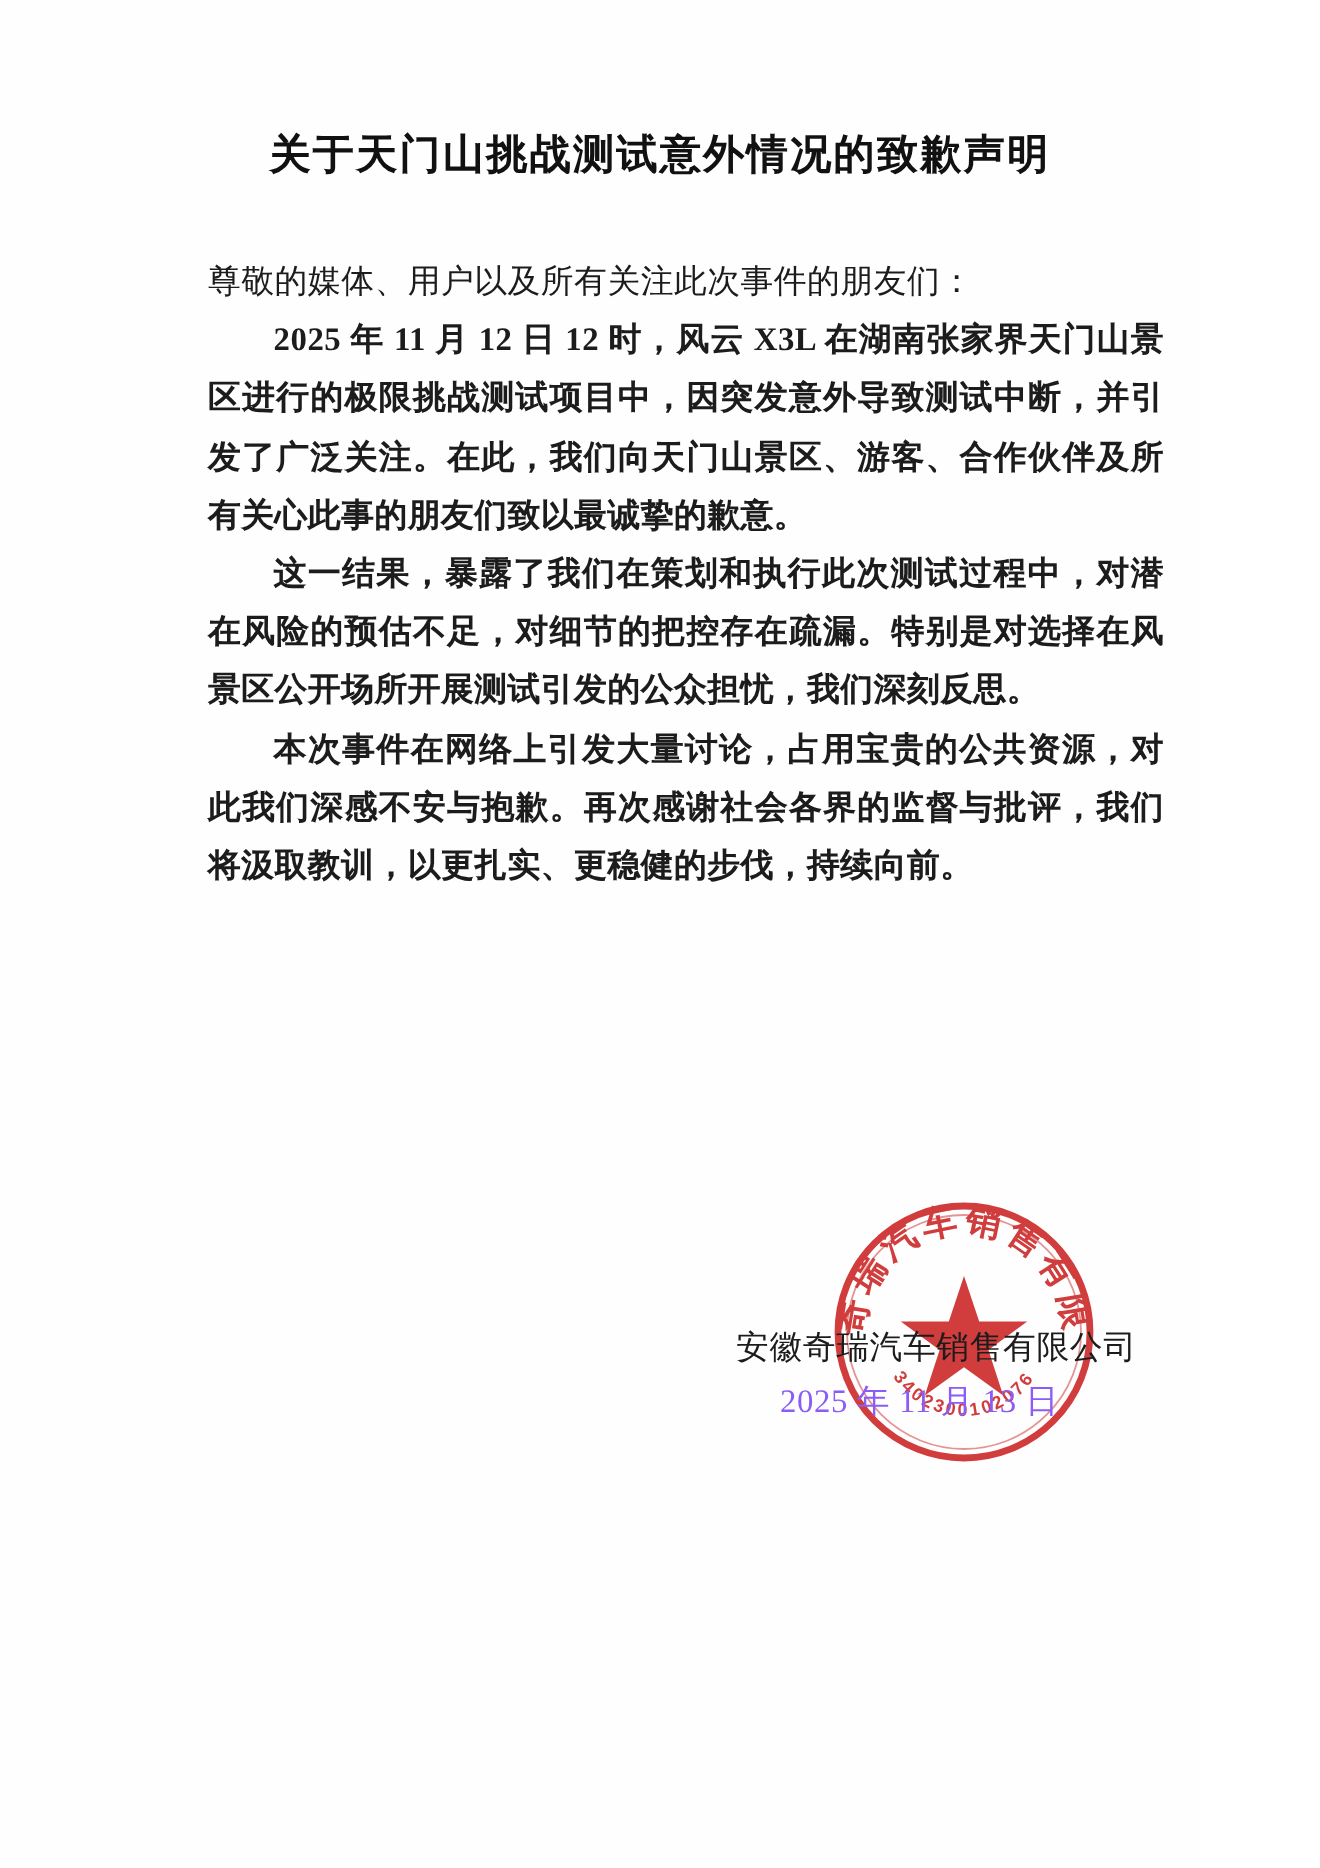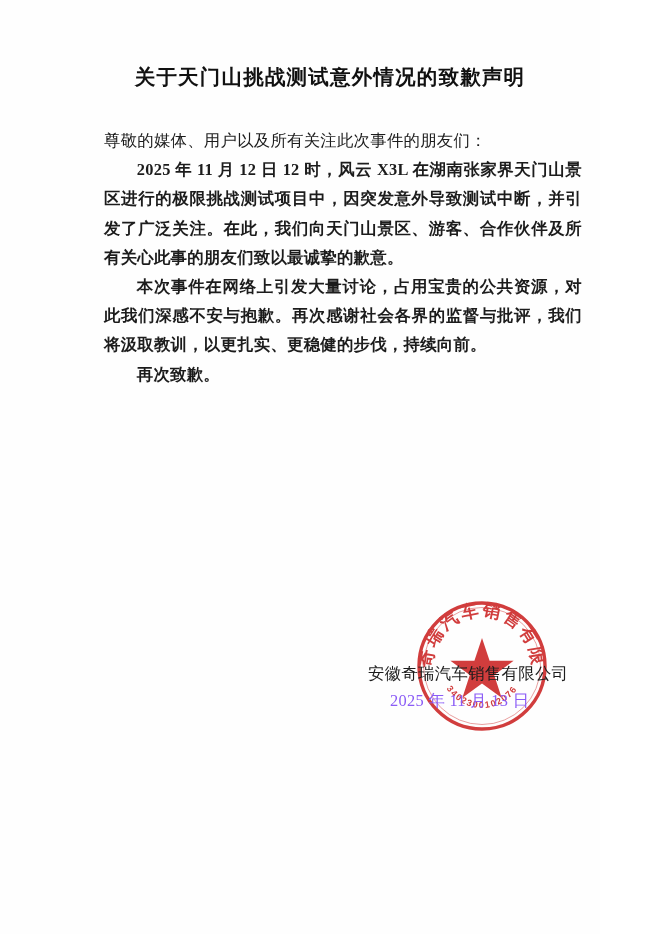--- a/index.html
+++ b/index.html
@@ -101,22 +101,22 @@
 </head>
 <body>
 
 <div class="page">
 
   <div class="doc-title">关于天门山挑战测试意外情况的致歉声明</div>
 
   <div class="body-block">
     <p class="para">尊敬的媒体、用户以及所有关注此次事件的朋友们：</p>
     <p class="para indent">2025 年 11 月 12 日 12 时，风云 X3L 在湖南张家界天门山景区进行的极限挑战测试项目中，因突发意外导致测试中断，并引发了广泛关注。在此，我们向天门山景区、游客、合作伙伴及所有关心此事的朋友们致以最诚挚的歉意。</p>
+    <p class="para indent">这一结果，暴露了我们在策划和执行此次测试过程中，对潜在风险的预估不足，对细节的把控存在疏漏。特别是对选择在风景区公开场所开展测试引发的公众担忧，我们深刻反思。</p>
     <p class="para indent">本次事件在网络上引发大量讨论，占用宝贵的公共资源，对此我们深感不安与抱歉。再次感谢社会各界的监督与批评，我们将汲取教训，以更扎实、更稳健的步伐，持续向前。</p>
-    <p class="para indent">再次致歉。</p>
   </div>
 
   <div class="seal">
     <svg viewBox="0 0 136 136" xmlns="http://www.w3.org/2000/svg">
       <defs>
         <path id="sealArcTop" d="M 18,68 A 50,50 0 0 1 118,68" fill="none"></path>
         <path id="sealArcBottom" d="M 26,68 A 42,42 0 0 0 110,68" fill="none"></path>
       </defs>
       <circle cx="68" cy="68" r="63" fill="none" stroke="#cc2222" stroke-width="3.4"></circle>
       <circle cx="68" cy="68" r="58.5" fill="none" stroke="#cc2222" stroke-width="0.9" opacity="0.55"></circle>

